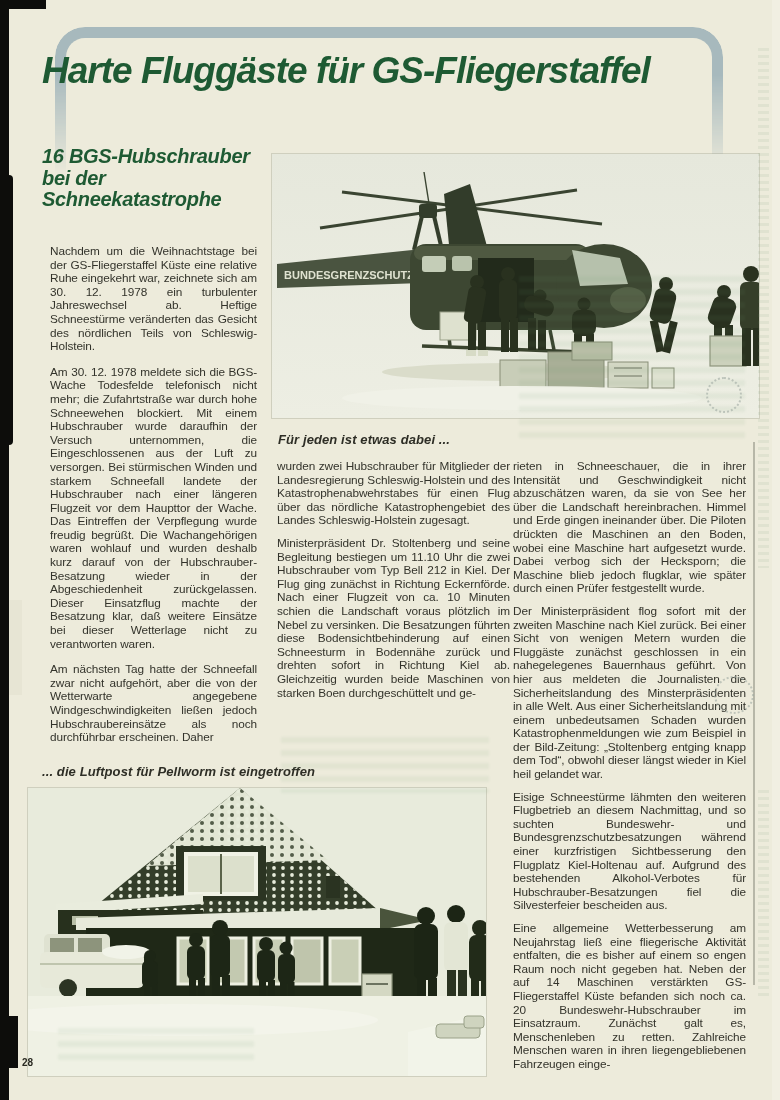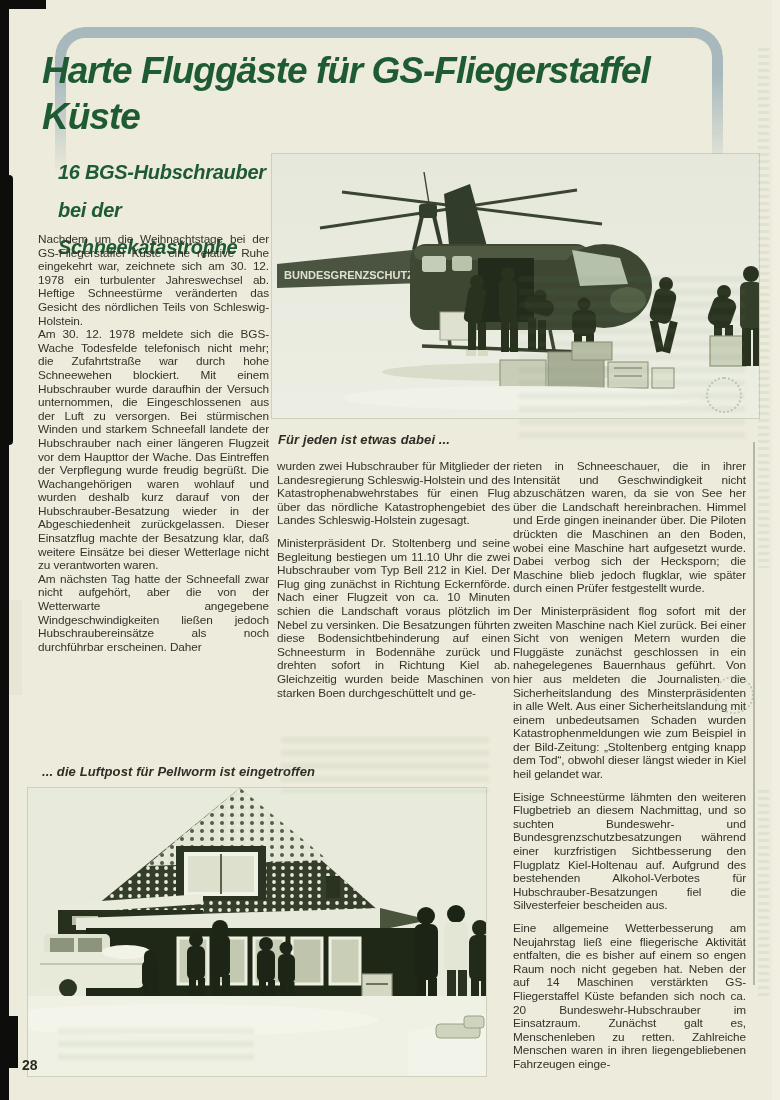--- a/index.html
+++ b/index.html
@@ -27,41 +27,41 @@
     position:absolute;left:42px;top:48px;margin:0;width:680px;
     font-size:37px;line-height:46px;font-weight:bold;font-style:italic;
     color:#1e5a33;letter-spacing:-1px;
   }
   .title span{display:block;}
   .subtitle{
     position:absolute;left:42px;top:146px;width:240px;
     font-size:20px;line-height:21.5px;font-weight:bold;font-style:italic;
     color:#1e5a33;letter-spacing:-0.3px;
   }
-  .subtitle p{margin:16px;}
+  .subtitle p{margin:0;}
   .col{
     position:absolute;font-size:11.8px;line-height:13.6px;
     text-align:justify;color:#33332b;letter-spacing:-0.1px;
   }
   .col p{margin:0 0 9px;}
   .col1{left:38px;top:233px;width:231px;}
-  .col1 p{margin:0;}
+  .col1 p{margin:12px;}
   .col2{left:277px;top:460px;width:233px;}
   .col3{left:513px;top:460px;width:233px;}
   .caption{
     position:absolute;font-size:13px;font-style:italic;font-weight:bold;
     color:#2e2e26;letter-spacing:0.1px;
   }
   .caption1{left:278px;top:432px;}
   .caption2{left:42px;top:764px;}
   .photo{position:absolute;margin:0;padding:0;box-shadow:0 0 0 1px rgba(120,125,105,.25);}
   .photo1{left:272px;top:154px;width:487px;height:264px;}
   .photo2{left:28px;top:788px;width:458px;height:288px;}
   .photo svg{display:block;}
-  .pagenum{position:absolute;left:22px;top:1057px;font-size:14px;font-weight:bold;color:#2a2a22;}
+  .pagenum{position:absolute;left:22px;top:1057px;font-size:10px;font-weight:bold;color:#2a2a22;}
   .rule-right{position:absolute;left:753px;top:442px;width:2px;height:543px;background:#b7b7a8;}
   
   .bleed{position:absolute;opacity:.5;filter:blur(.8px);
     background:repeating-linear-gradient(180deg,rgba(105,150,105,.17) 0 6px,rgba(0,0,0,0) 6px 13px);}
   .bleed-v{position:absolute;opacity:.45;filter:blur(.6px);
     background:repeating-linear-gradient(180deg,rgba(100,140,100,.2) 0 3px,rgba(0,0,0,0) 3px 7px);}
   .b1{left:519px;top:276px;width:226px;height:168px;}
   .b2{left:281px;top:737px;width:208px;height:56px;}
   .b3{left:58px;top:1028px;width:196px;height:36px;}
   .bv1{left:758px;top:48px;width:11px;height:520px;}
@@ -79,21 +79,20 @@
   <div class="edge edge-left2"></div>
   <div class="edge edge-top"></div>
   <div class="edge edge-bottom-left"></div>
   <div class="edge-notch"></div>
   <div class="edge-right"></div>
 
   <div class="top-frame"></div>
 
   <h1 class="title">
       <span>Harte Fluggäste für GS-Fliegerstaffel</span>
-      <span>Küste</span>
     </h1>
 
   <div class="subtitle">
       <p>16 BGS-Hubschrauber</p>
       <p>bei der</p>
       <p>Schneekatastrophe</p>
     </div>
 
   <figure class="photo photo1">
     <svg width="487" height="264" viewBox="0 0 487 264" xmlns="http://www.w3.org/2000/svg">

